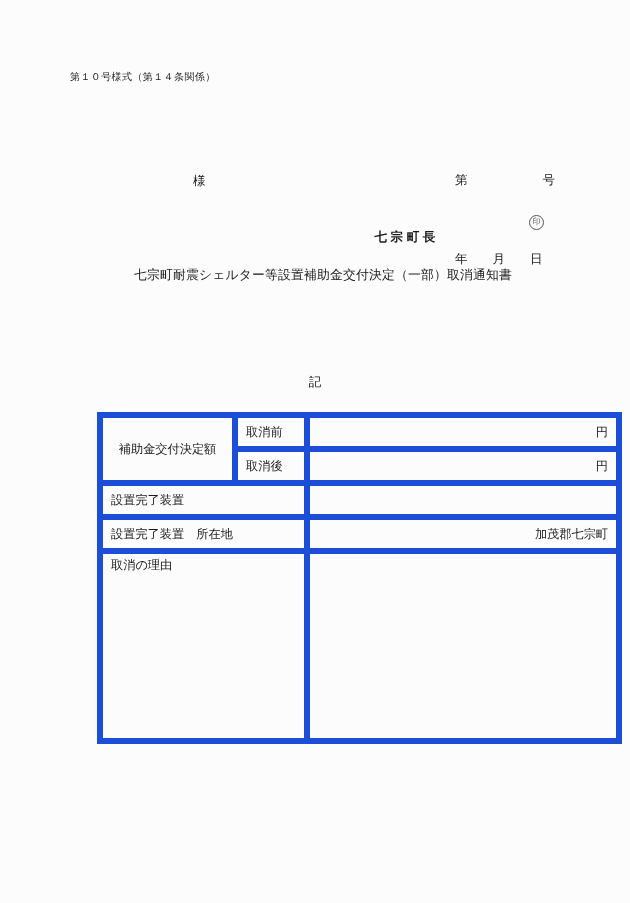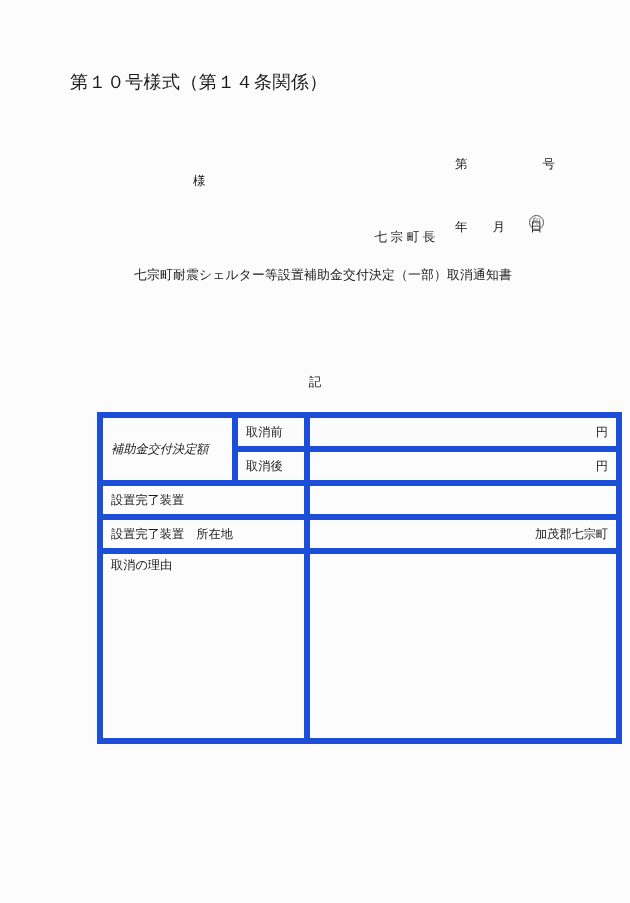--- a/index.html
+++ b/index.html
@@ -20,37 +20,38 @@
   .page {
     position: absolute;
     inset: 0;
   }
 
   
   .form-no {
     position: absolute;
     left: 70px;
     top: 70px;
-    font-size: 18px;
+    font-size: 10px;
     letter-spacing: 0.4px;
     white-space: nowrap;
   }
 
   
   .docmeta {
     position: absolute;
     left: 455px;
     top: 112px;
     font-size: 12.5px;
     line-height: 21px;
     white-space: pre;
   }
   .docmeta .line {
     display: block;
     white-space: pre;
+    margin-top: 16px;
   }
 
   
   .addressee {
     position: absolute;
     left: 193px;
     top: 173px;
     font-size: 12.5px;
     white-space: nowrap;
   }
@@ -58,20 +59,21 @@
   
   .issuer {
     position: absolute;
     left: 362px;
     top: 214px;
     font-size: 12.5px;
     white-space: pre;
   }
   .issuer-name {
     letter-spacing: 3.6px;
+    font-weight: bold;
   }
   .seal {
     position: absolute;
     left: 529px;
     top: 214px;
     font-size: 12.5px;
     line-height: 1;
   }
   .seal-mark {
     display: inline-block;
@@ -134,21 +136,21 @@
   .form-table td {
     border: 6px solid #1d4ed8;
     padding: 5px 8px;
     vertical-align: middle;
     line-height: 18px;
   }
   .col-label   { width: 113px; }
   .col-sublbl  { width: 50px;  }
   .col-value   { width: 290px; text-align: right; }
 
-  .cell-label-center { text-align: left; font-style: italic; }
+  .cell-label-center { text-align: center; }
   .cell-unit { text-align: right; padding-right: 16px; }
   .row-h { height: 18px; }
   .row-tall { height: 190px; vertical-align: top !important; }
   .row-tall td { vertical-align: top; padding-top: 2px; }
 </style>
 </head>
 <body>
 
 <div class="page">
 

